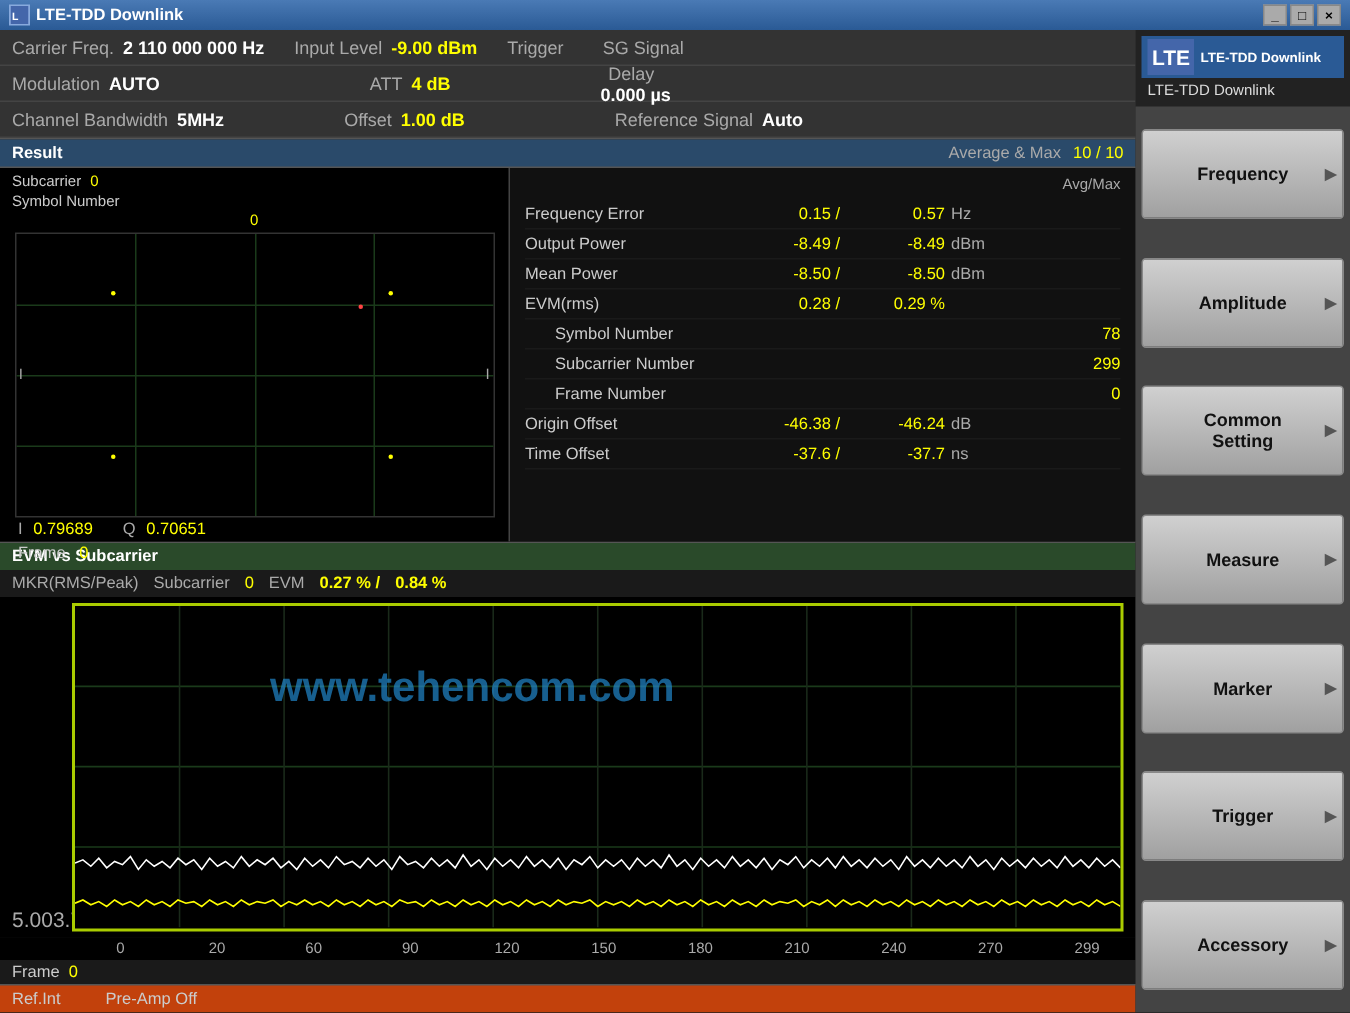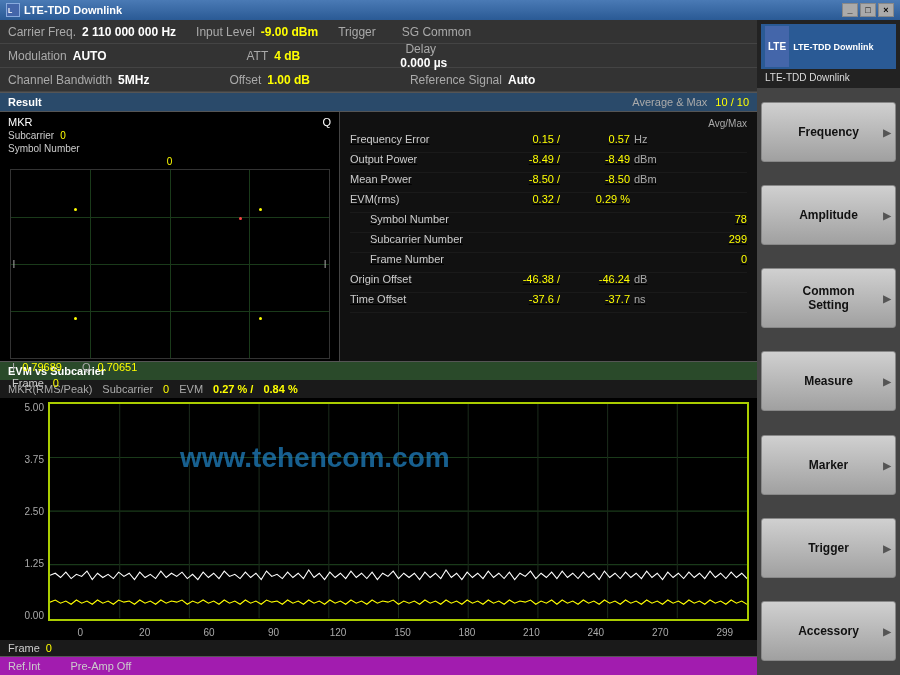--- a/index.html
+++ b/index.html
@@ -193,24 +193,23 @@
     }
     .meas-header {
       display: flex;
       justify-content: flex-end;
       color: #aaa;
       font-size: 10px;
       margin-bottom: 4px;
     }
     .meas-row {
       display: flex;
-      align-items: flex-start;
+      align-items: center;
       height: 20px;
       border-bottom: 1px solid #1a1a1a;
-      text-decoration: underline;
     }
     .meas-name {
       color: #ccc;
       width: 140px;
       font-size: 11px;
     }
     .meas-val1 {
       color: #ffff00;
       width: 70px;
       text-align: right;
@@ -264,26 +263,26 @@
 
     #evm-chart-area {
       flex: 1;
       display: flex;
       padding: 4px 8px;
       background: #000;
     }
     #y-axis {
       width: 40px;
       display: flex;
-      flex-direction: column;
+      flex-direction: row;
       justify-content: space-between;
       align-items: flex-end;
       padding-right: 4px;
       color: #aaa;
-      font-size: 10px;
+      font-size: 14px;
     }
     #chart-container {
       flex: 1;
       position: relative;
       border: 2px solid #aacc00;
       background: #000;
       overflow: hidden;
     }
     #chart-svg {
       width: 100%;
@@ -305,21 +304,21 @@
       align-items: center;
       padding: 2px 8px;
       background: #1a1a1a;
       color: #ccc;
       font-size: 11px;
     }
 
     
     #status-bar {
       height: 22px;
-      background: #a21caf;
+      background: #c2410c;
       display: flex;
       align-items: center;
       padding: 0 8px;
       color: #ccc;
       font-size: 11px;
       border-top: 1px solid #555;
       gap: 30px;
     }
 
     
@@ -425,21 +424,21 @@
         </div>
         <div class="info-item">
           <span class="info-label">Input Level</span>
           <span class="info-value yellow">-9.00 dBm</span>
         </div>
         <div class="info-item">
           <span class="info-label">Trigger</span>
           <span class="info-value"></span>
         </div>
         <div class="info-item">
-          <span class="info-label">SG Common</span>
+          <span class="info-label">SG Signal</span>
           <span class="info-value"></span>
         </div>
       </div>
       <div class="info-row">
         <div class="info-item">
           <span class="info-label">Modulation</span>
           <span class="info-value">AUTO</span>
         </div>
         <div class="info-item" style="margin-left:120px;">
           <span class="info-label">ATT</span>
@@ -468,24 +467,20 @@
 
     <div id="result-bar">
       <span id="result-label">Result</span>
       <span id="avg-max-label">Average &amp; Max</span>
       <span id="avg-max-value">10 /  10</span>
     </div>
 
     <div id="middle-section">
 
       <div id="constellation-panel">
-        <div id="mkr-header">
-          <span>MKR</span>
-          <span>Q</span>
-        </div>
         <div id="constellation-info">
           <span>Subcarrier</span>
           <span style="margin-left:6px; color:#ffff00;">0</span>
         </div>
         <div style="color:#ccc; font-size:10px; padding:0 4px; margin-bottom:2px;">
           <span>Symbol Number</span>
         </div>
         <div style="color:#ffff00; font-size:10px; padding:0 4px; margin-bottom:2px; text-align:center;">
           <span>0</span>
         </div>
@@ -545,21 +540,21 @@
             <span class="meas-unit">dBm</span>
           </div>
           <div class="meas-row">
             <span class="meas-name">Mean Power</span>
             <span class="meas-val1">-8.50 /</span>
             <span class="meas-val2">-8.50</span>
             <span class="meas-unit">dBm</span>
           </div>
           <div class="meas-row">
             <span class="meas-name">EVM(rms)</span>
-            <span class="meas-val1">0.32 /</span>
+            <span class="meas-val1">0.28 /</span>
             <span class="meas-val2">0.29 %</span>
             <span class="meas-unit"></span>
           </div>
           <div class="meas-row">
             <span class="meas-name meas-indent">Symbol Number</span>
             <span class="meas-single">78</span>
           </div>
           <div class="meas-row">
             <span class="meas-name meas-indent">Subcarrier Number</span>
             <span class="meas-single">299</span>
@@ -649,21 +644,21 @@
     <div id="status-bar">
       <span>Ref.Int</span>
       <span>Pre-Amp Off</span>
     </div>
 
   </div>
 
   <div id="sidebar">
     <div id="sidebar-header">
       <div class="sidebar-app-icon">
-        <span style="background:#4466aa; padding:15px 3px; font-size:10px;">LTE</span>
+        <span style="background:#4466aa; padding:4px 3px; font-size:14px;">LTE</span>
         <span>LTE-TDD Downlink</span>
       </div>
       <div class="sidebar-title">
         <span>LTE-TDD Downlink</span>
       </div>
     </div>
     <div class="sidebar-btn-container">
       <div class="sidebar-btn">
         <span>Frequency</span>
         <span class="sidebar-btn-arrow">▶</span>

